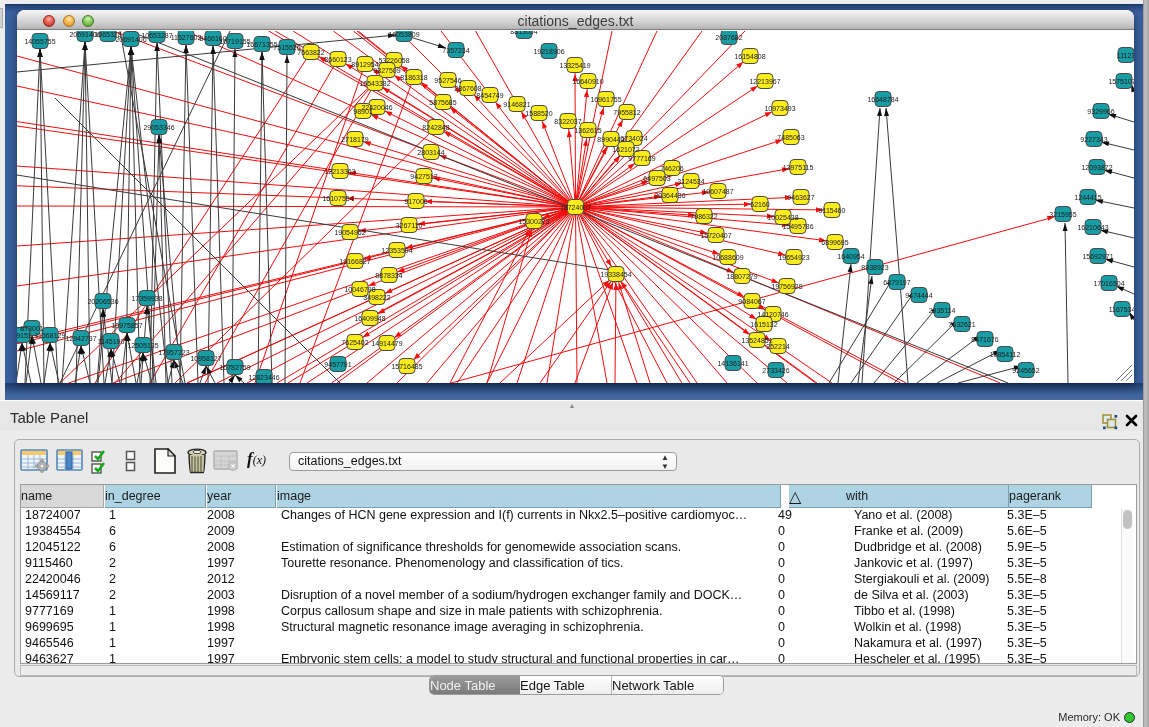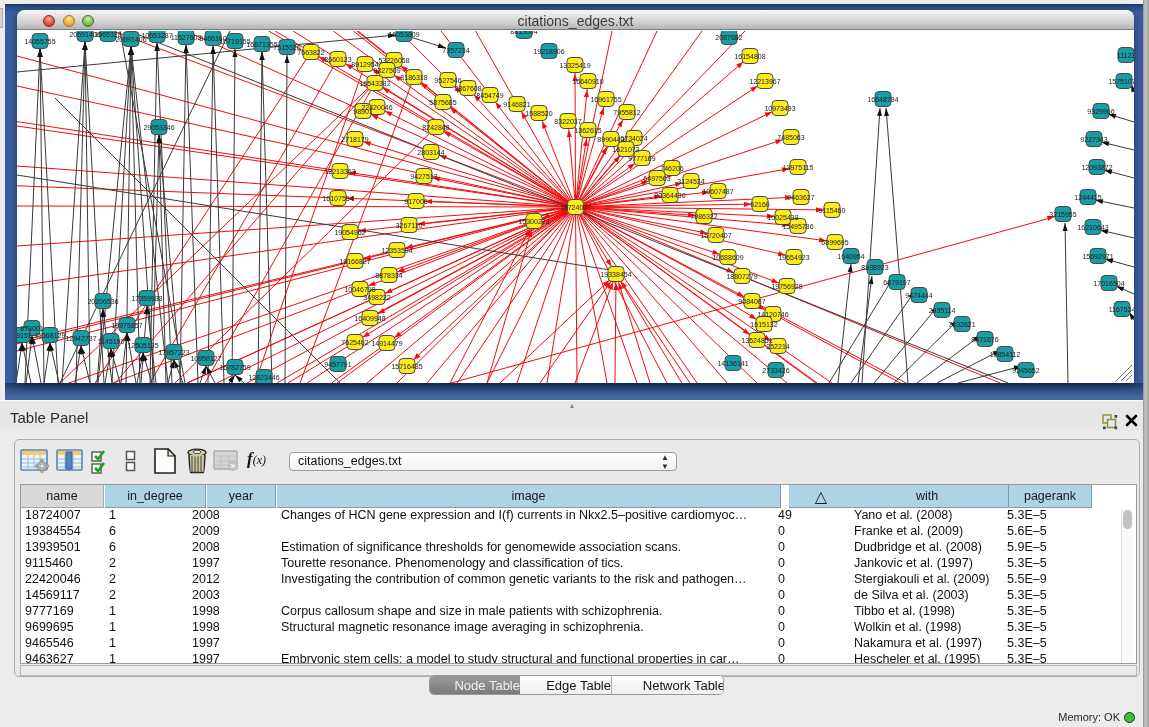--- a/index.html
+++ b/index.html
@@ -19,36 +19,36 @@
 #netview{position:absolute;left:0;top:21px;width:1117px;height:352px;background:#fff}
 #tablepanel{position:absolute;left:0;top:400px;width:1149px;height:327px;background:#ececec;border-top:1px solid #fdfdfd}
 #tp-head{position:absolute;left:0;top:1px;width:1149px;height:29px;background:#e7e7e7}
 #tp-head span{position:absolute;left:10px;top:7px;font-size:15px;color:#2d2d2d}
 #splitter-dot{position:absolute;left:570px;top:0px;font-size:8px;color:#8a8a8a}
 #container{position:absolute;left:14px;top:439px;width:1126px;height:238px;background:#e9e9e9;border:1px solid #adadad;border-radius:5px}
 .ticon{position:absolute;top:449px}
 #dropdown{position:absolute;left:289px;top:452px;width:388px;height:19px;background:linear-gradient(180deg,#ffffff,#f2f2f2);border:1px solid #9c9c9c;border-radius:4px;font-size:12.5px;color:#111;line-height:17px;padding-left:8px}
 #dropdown .arr{position:absolute;right:7px;top:0px;font-size:8px;color:#333;line-height:9px}
 #thead{position:absolute;left:20px;top:484px;width:1117px;height:24px;background:#fff;border:1px solid #9a9a9a;border-bottom:none}
-.hc{position:absolute;top:0;height:23px;background:#aed4e4;border-right:1px solid #7b9eb2;border-bottom:1px solid #7b9eb2;font-size:12.5px;color:#1a1a1a;text-align:center;line-height:23px}
+.hc{position:absolute;top:0;height:23px;background:#aed4e4;border-right:1px solid #7b9eb2;border-bottom:1px solid #7b9eb2;font-size:12.5px;color:#1a1a1a;text-align:left;line-height:23px}
 #tbody{position:absolute;left:20px;top:508px;width:1117px;height:156px;background:#fff;border:1px solid #9a9a9a;border-top:none;overflow:hidden}
 .trow{position:absolute;left:0;width:1117px;height:16px;font-size:12.5px;color:#111;white-space:nowrap}
 .c{position:absolute;top:0;line-height:15px;overflow:hidden}
 .c0{left:4px;width:80px}
 .c1{left:88px;width:98px}
-.c2{left:171px;width:68px}
+.c2{left:186px;width:68px}
 .c3{left:260px;width:498px}
 .c4{left:757px;width:72px}
 .c5{left:833px;width:137px;text-align:left}
 .c6{left:986px;width:100px}
 #vscroll{position:absolute;left:1121px;top:509px;width:12px;height:154px;background:#fafafa;border-left:1px solid #e0e0e0}
 #vthumb{position:absolute;left:1px;top:1px;width:9px;height:19px;background:#c2c2c2;border-radius:5px}
 #hstrip{position:absolute;left:20px;top:665px;width:1117px;height:11px;background:#ececec;border:1px solid #b9b9b9}
 #tabs{position:absolute;left:429px;top:675px;width:295px;height:20px;border:1px solid #9b9b9b;border-radius:5px;overflow:hidden;background:#fff}
-.seg{position:absolute;top:0;height:20px;font-size:13px;text-align:right;line-height:19px}
+.seg{position:absolute;top:0;height:20px;font-size:13px;text-align:left;line-height:19px}
 #seg1{left:0;width:90px;background:linear-gradient(180deg,#9b9b9b,#777);color:#f1f1f1}
 #seg2{left:90px;width:92px;background:linear-gradient(180deg,#fff,#ececec);color:#151515;border-right:1px solid #b5b5b5}
 #seg3{left:182px;width:113px;background:linear-gradient(180deg,#fff,#ececec);color:#151515}
 #status{position:absolute;right:14px;bottom:4px;font-size:11px;color:#2a2a2a}
 #memdot{display:inline-block;width:11px;height:11px;border-radius:50%;background:#2fc832;border:1px solid #2a2a2a;vertical-align:-2px;margin-left:4px}
 #float-ic{position:absolute;left:1102px;top:414px}
 #close-ic{position:absolute;left:1125px;top:413px}
 </style></head><body>
 <div id="top-strip"></div>
 <div id="bluebg"></div>
@@ -781,50 +781,50 @@
     </div>
 <div class="trow" style="top:16px">
 <span class="c c0">19384554</span>
       <span class="c c1">6</span>
       <span class="c c2">2009</span>
       <span class="c c4">0</span>
       <span class="c c5">Franke et al. (2009)</span>
 <span class="c c6">5.6E–5</span>
     </div>
 <div class="trow" style="top:32px">
-<span class="c c0">13939501</span>
+<span class="c c0">12045122</span>
       <span class="c c1">6</span>
       <span class="c c2">2008</span>
 <span class="c c3">Estimation of significance thresholds for genomewide association scans.</span>
       <span class="c c4">0</span>
       <span class="c c5">Dudbridge et al. (2008)</span>
 <span class="c c6">5.9E–5</span>
     </div>
 <div class="trow" style="top:48px">
 <span class="c c0">9115460</span>
       <span class="c c1">2</span>
       <span class="c c2">1997</span>
 <span class="c c3">Tourette resonance. Phenomenology and classification of tics.</span>
       <span class="c c4">0</span>
       <span class="c c5">Jankovic et al. (1997)</span>
 <span class="c c6">5.3E–5</span>
     </div>
 <div class="trow" style="top:64px">
 <span class="c c0">22420046</span>
       <span class="c c1">2</span>
       <span class="c c2">2012</span>
-<span class="c c3">Investigating the contribution of common genetic variants to the risk and pathogen…</span>
       <span class="c c4">0</span>
       <span class="c c5">Stergiakouli et al. (2009)</span>
-<span class="c c6">5.5E–9</span>
+<span class="c c6">5.5E–8</span>
     </div>
 <div class="trow" style="top:80px">
 <span class="c c0">14569117</span>
       <span class="c c1">2</span>
       <span class="c c2">2003</span>
+<span class="c c3">Disruption of a novel member of a sodium/hydrogen exchanger family and DOCK…</span>
       <span class="c c4">0</span>
       <span class="c c5">de Silva et al. (2003)</span>
 <span class="c c6">5.3E–5</span>
     </div>
 <div class="trow" style="top:96px">
 <span class="c c0">9777169</span>
       <span class="c c1">1</span>
       <span class="c c2">1998</span>
 <span class="c c3">Corpus callosum shape and size in male patients with schizophrenia.</span>
       <span class="c c4">0</span>

